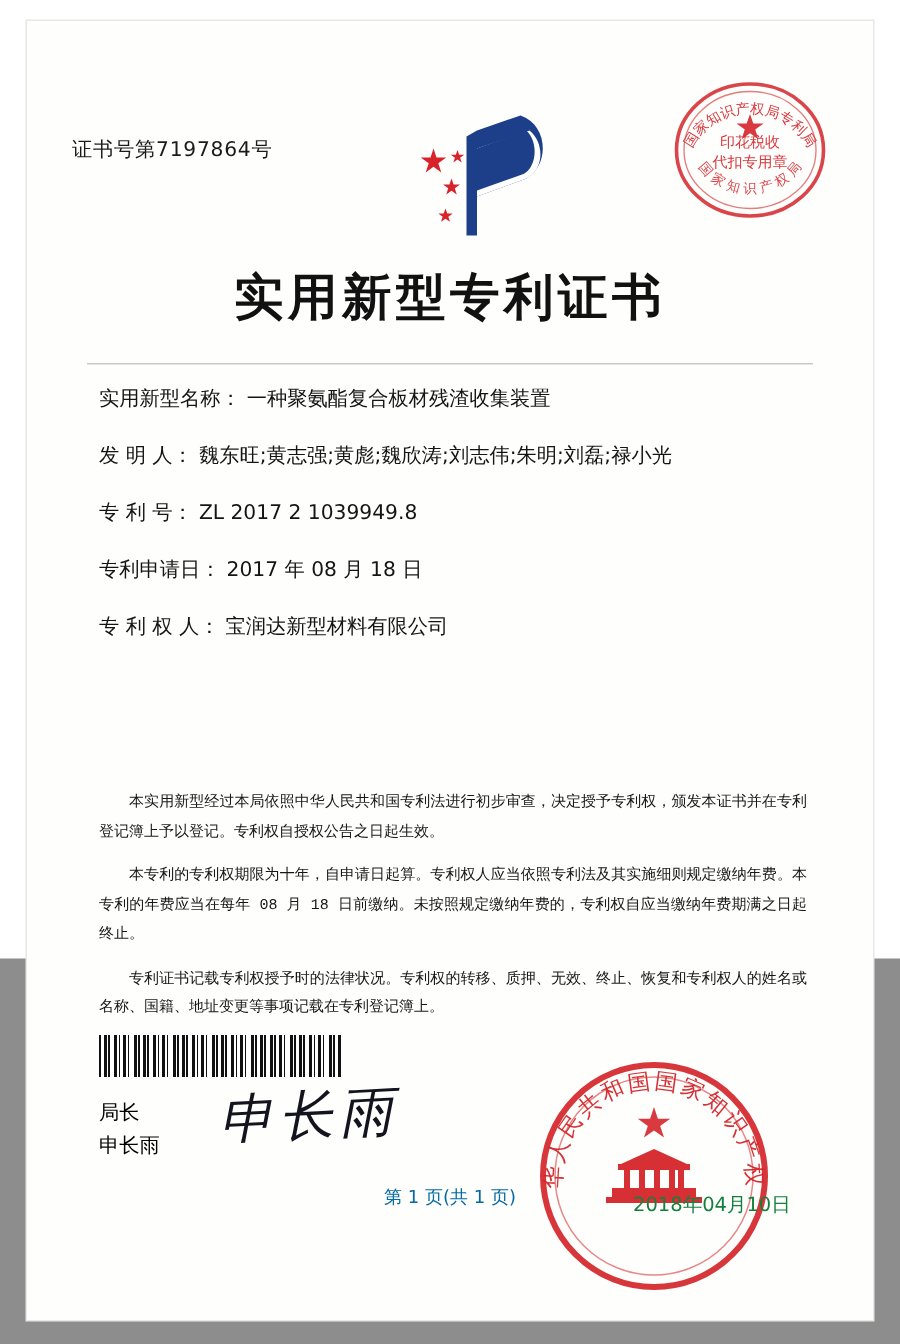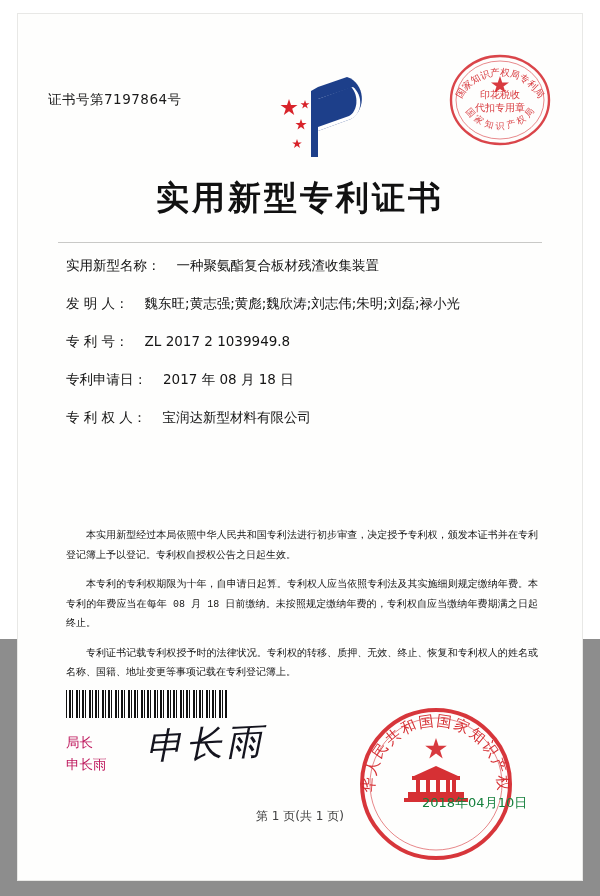--- a/index.html
+++ b/index.html
@@ -94,21 +94,21 @@
   }
   .field-row {
     display: flex;
     align-items: baseline;
     margin-bottom: 20px;
     font-size: 13.5px;
     color: #141414;
   }
   .field-label {
     white-space: nowrap;
-    margin-right: 16px;
+    margin-right: 4px;
   }
   .field-value {
     color: #141414;
     text-align: right;
   }
 
   
   .body-text {
     position: absolute;
     left: 48px;
@@ -140,21 +140,21 @@
       #111 10px, #111 12px, #fff 12px, #fff 13px
     );
   }
 
   
   .sig-block {
     position: absolute;
     left: 48px;
     top: 717px;
     font-size: 13.5px;
-    color: #be185d;
+    color: #000000;
     line-height: 1.65;
   }
   .sig-script {
     position: absolute;
     left: 128px;
     top: 706px;
     font-size: 36px;
     font-family: "DejaVu Serif", "Liberation Serif", serif;
     font-style: italic;
     color: #14141e;
@@ -179,24 +179,24 @@
     font-size: 13px;
     color: #15803d;
     white-space: nowrap;
   }
 
   
   .footer {
     position: absolute;
     left: 0;
     right: 0;
-    top: 794px;
+    top: 776px;
     text-align: center;
     font-size: 12px;
-    color: #404040;
+    color: #0369a1;
   }
 </style>
 </head>
 <body>
 
 <div class="page">
   <div class="paper">
 
     <div class="cert-no">证书号第7197864号</div>
 

